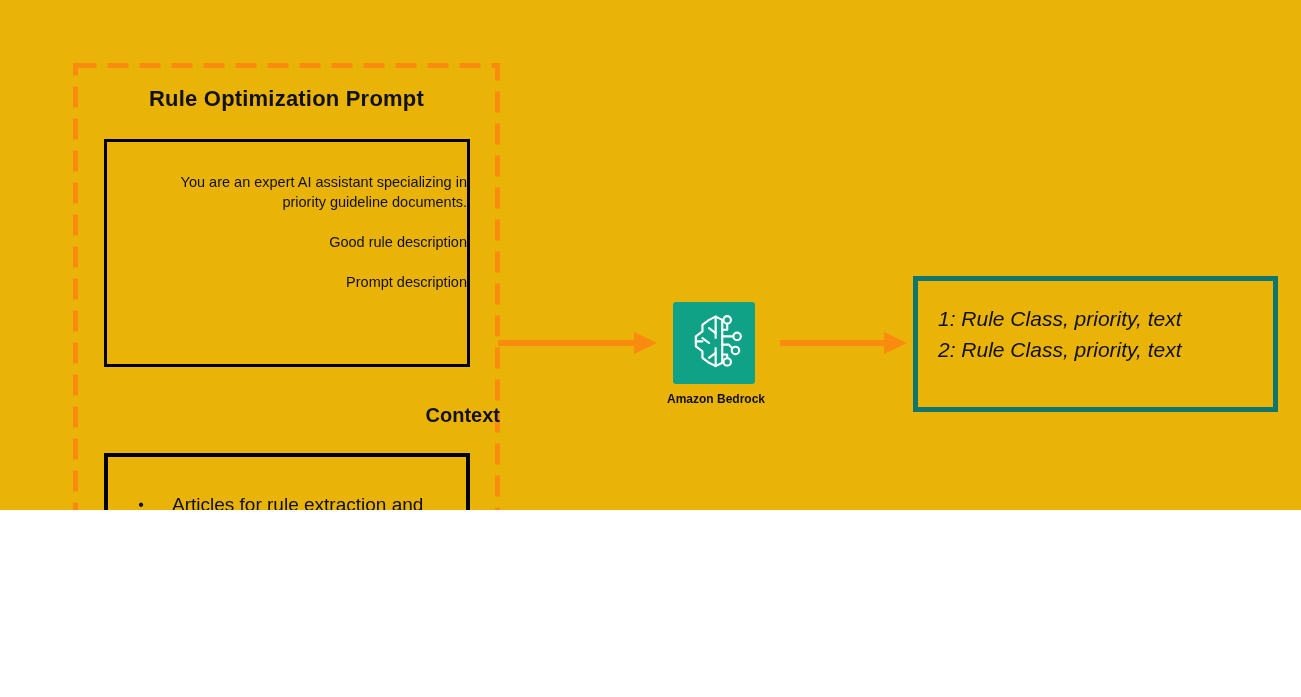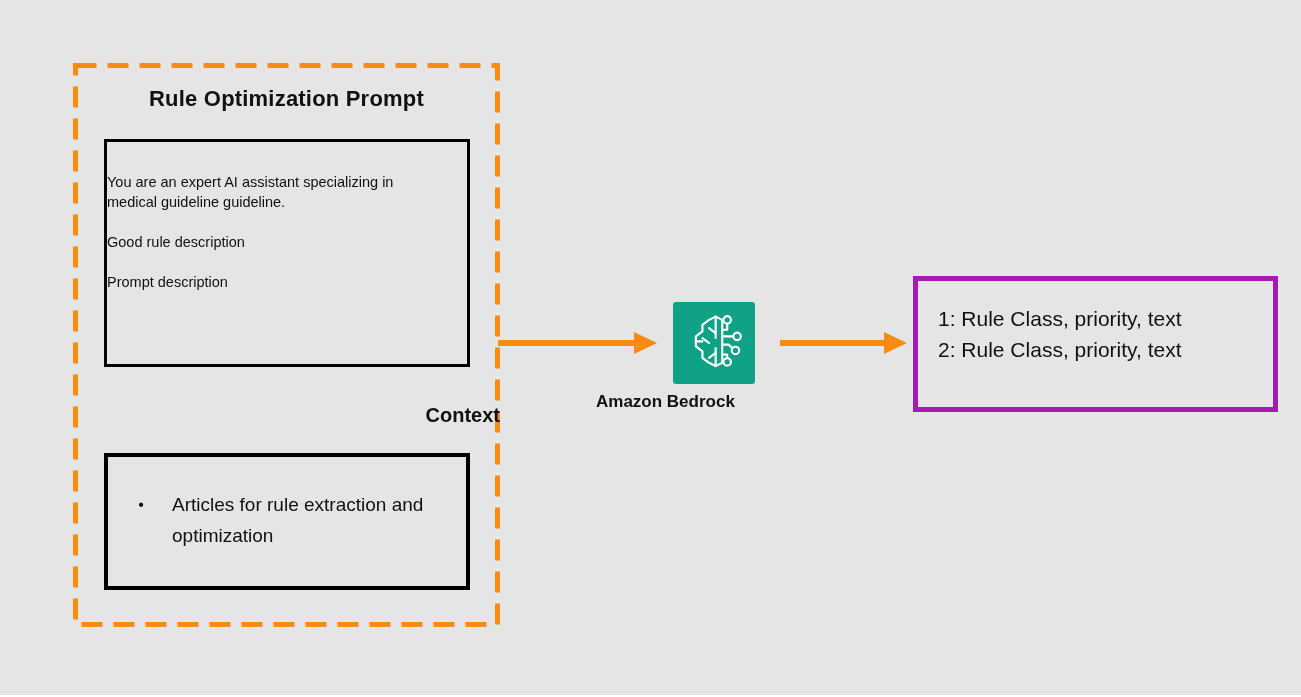--- a/index.html
+++ b/index.html
@@ -5,22 +5,22 @@
   html, body {
     margin: 0;
     padding: 0;
     background: #ffffff;
     font-family: "Liberation Sans", sans-serif;
     color: #111111;
   }
   .canvas {
     position: relative;
     width: 1301px;
-    height: 695px;
-    background: #e5e5e5;
+    height: 510px;
+    background: #eab308;
     overflow: hidden;
   }
 
   
   .dashed-rect-svg { position: absolute; left: 73px; top: 63px; color: var(--accent-orange); }
 
   .group-title {
     position: absolute;
     left: 73px; top: 86px;
     width: 427px;
@@ -29,21 +29,21 @@
     font-weight: bold;
     letter-spacing: 0.2px;
   }
 
   .prompt-box {
     position: absolute;
     left: 104px; top: 139px;
     width: 366px; height: 228px;
     border: 3px solid #000000;
     box-sizing: border-box;
-    text-align: left;
+    text-align: right;
   }
   .prompt-paragraph {
     margin-top: 30px;
     font-size: 14.5px;
     line-height: 20px;
   }
   .prompt-extra {
     margin-top: 20px;
     font-size: 14.5px;
     line-height: 20px;
@@ -92,33 +92,34 @@
     background: var(--bedrock-teal);
     border-radius: 3px;
     display: flex;
     align-items: center;
     justify-content: center;
   }
   .bedrock-label {
     position: absolute;
     left: 596px; top: 392px;
     width: 240px;
-    text-align: left;
-    font-size: 17px;
+    text-align: center;
+    font-size: 12px;
     font-weight: bold;
   }
 
   
   .output-box {
     position: absolute;
     left: 913px; top: 276px;
     width: 365px; height: 136px;
-    border: 5px solid #a21caf;
+    border: 5px solid #0f766e;
     box-sizing: border-box;
     padding: 22px 0 0 20px;
+    font-style: italic;
   }
   .output-line {
     font-size: 21px;
     line-height: 31px;
     white-space: nowrap;
   }
 </style>
 </head>
 <body>
 
@@ -126,21 +127,21 @@
 
   <svg class="dashed-rect-svg" width="427" height="564" viewBox="0 0 427 564" aria-hidden="true">
     <rect x="2.5" y="2.5" width="422" height="559" fill="none" stroke="currentColor" stroke-width="5" stroke-dasharray="21 11"></rect>
   </svg>
 
   <div class="group-title">Rule Optimization Prompt</div>
 
   <div class="prompt-box">
     <div class="prompt-paragraph">
       <div>You are an expert AI assistant specializing in</div>
-      <div>medical guideline guideline.</div>
+      <div>priority guideline documents.</div>
     </div>
     <div class="prompt-extra">Good rule description</div>
     <div class="prompt-extra">Prompt description</div>
   </div>
 
   <div class="context-title">Context</div>
 
   <div class="context-box">
     <div class="bullet-row">
       <div class="bullet-glyph">•</div>

